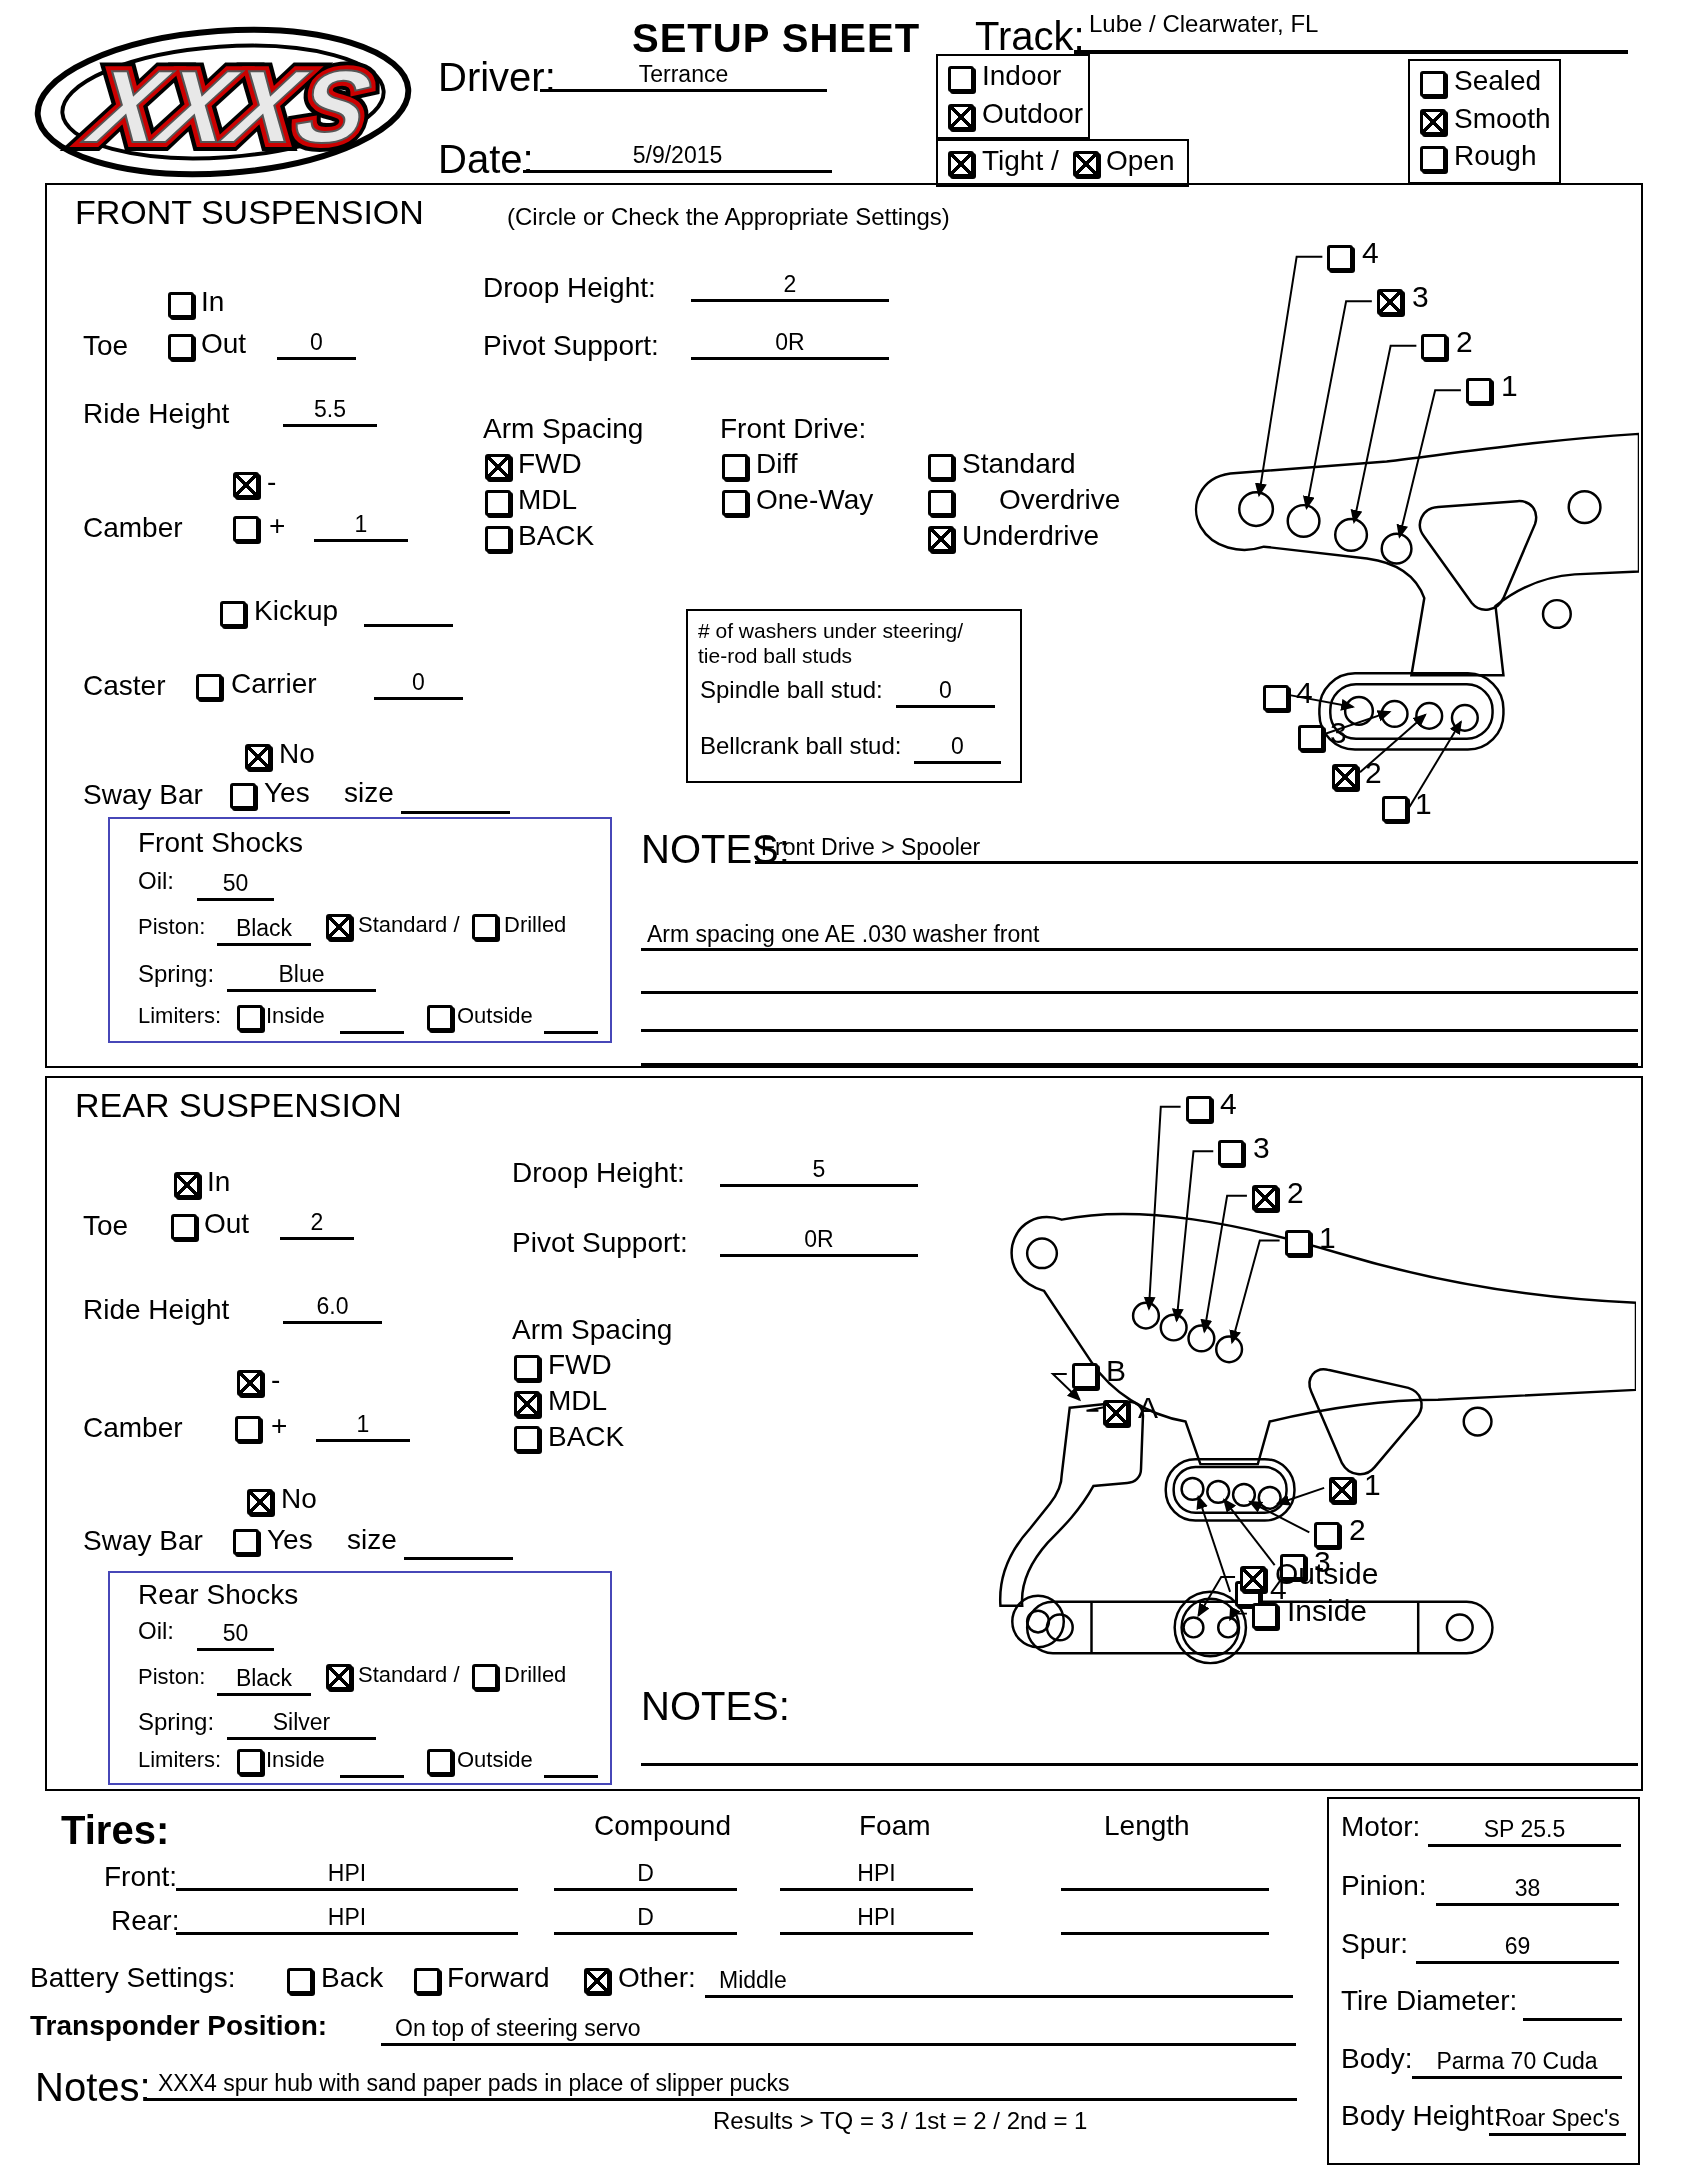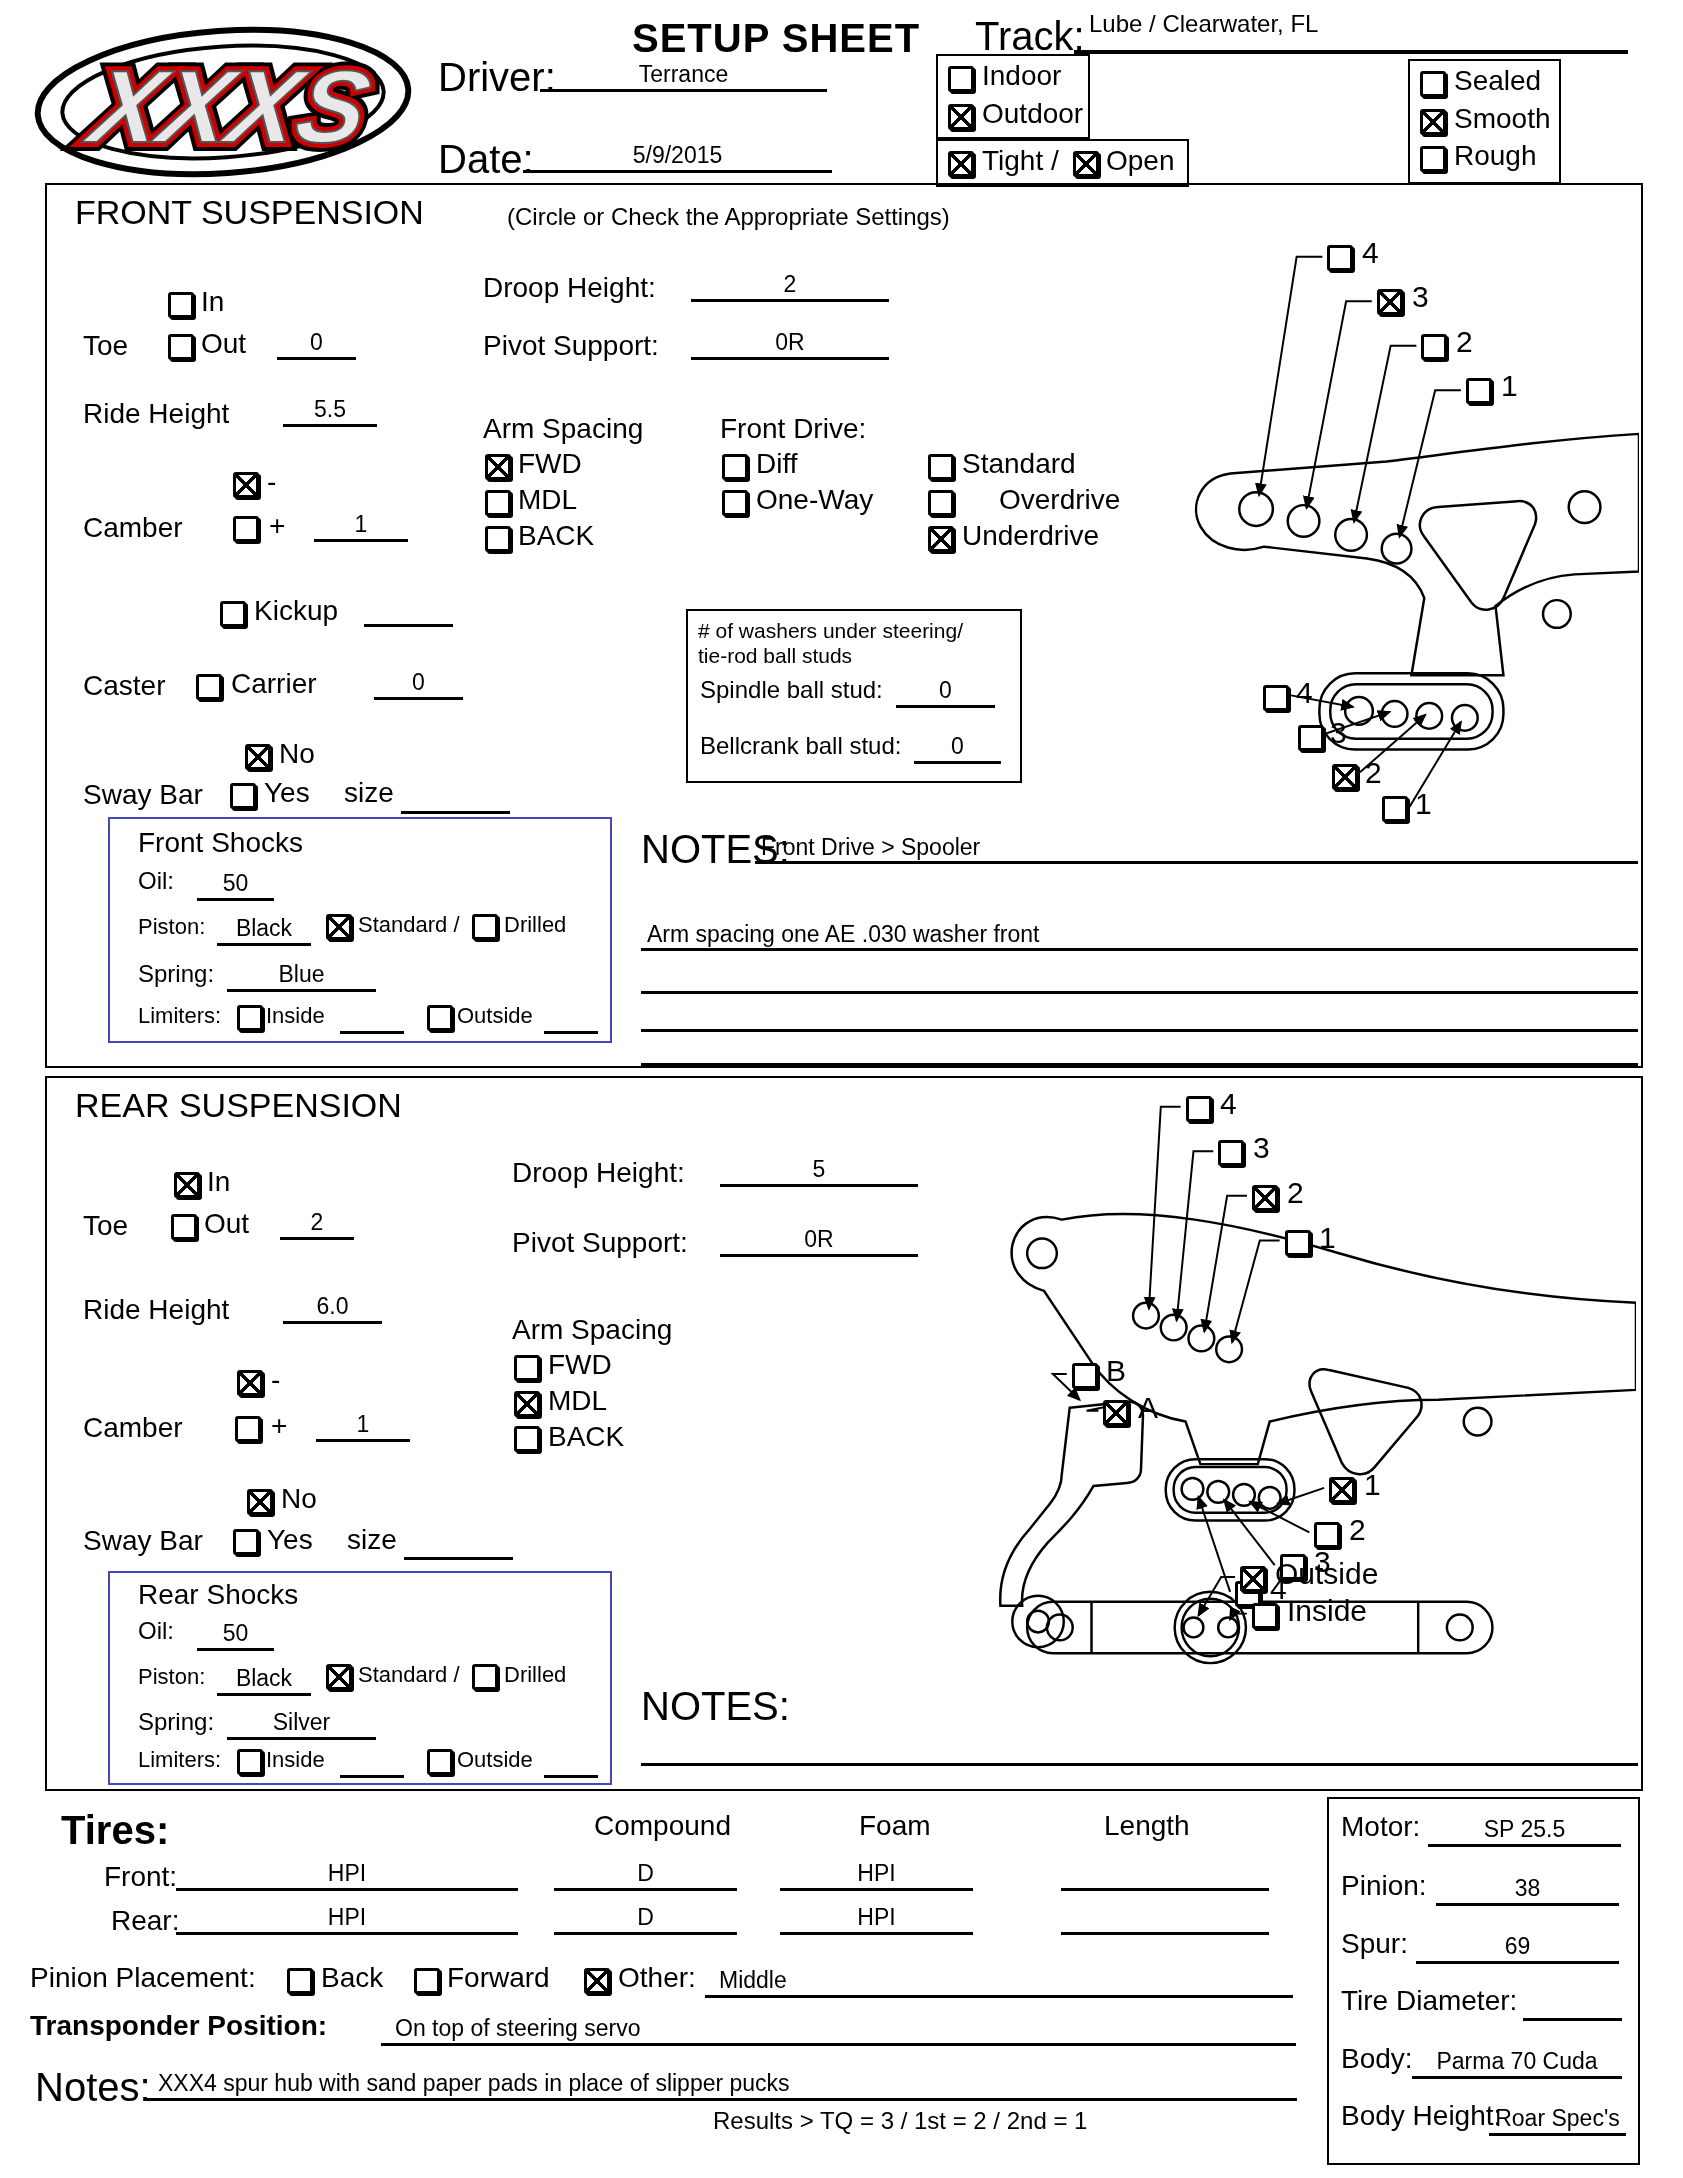--- a/index.html
+++ b/index.html
@@ -384,21 +384,21 @@
   <span class="f" style="left:554px;top:1845px;width:183px">D</span>
   <span class="f" style="left:780px;top:1845px;width:193px">HPI</span>
   <span class="f" style="left:1061px;top:1845px;width:208px"></span>
 
   <span class="l" style="left:111px;top:1905px">Rear:</span>
   <span class="f" style="left:176px;top:1889px;width:342px">HPI</span>
   <span class="f" style="left:554px;top:1889px;width:183px">D</span>
   <span class="f" style="left:780px;top:1889px;width:193px">HPI</span>
   <span class="f" style="left:1061px;top:1889px;width:208px"></span>
 
-  <span class="l" style="left:30px;top:1962px">Pinion Placement:</span>
+  <span class="l" style="left:30px;top:1962px">Battery Settings:</span>
   <span class="cb" style="left:287px;top:1968px"></span>
   <span class="l" style="left:321px;top:1962px">Back</span>
   <span class="cb" style="left:414px;top:1968px"></span>
   <span class="l" style="left:447px;top:1962px">Forward</span>
   <span class="cb on" style="left:584px;top:1968px"></span>
   <span class="l" style="left:618px;top:1962px">Other:</span>
   <span class="f fl" style="left:705px;top:1952px;width:574px">Middle</span>
 
   <span class="l bold" style="left:30px;top:2010px">Transponder Position:</span>
   <span class="f fl" style="left:381px;top:2000px;width:901px">On top of steering servo</span>

